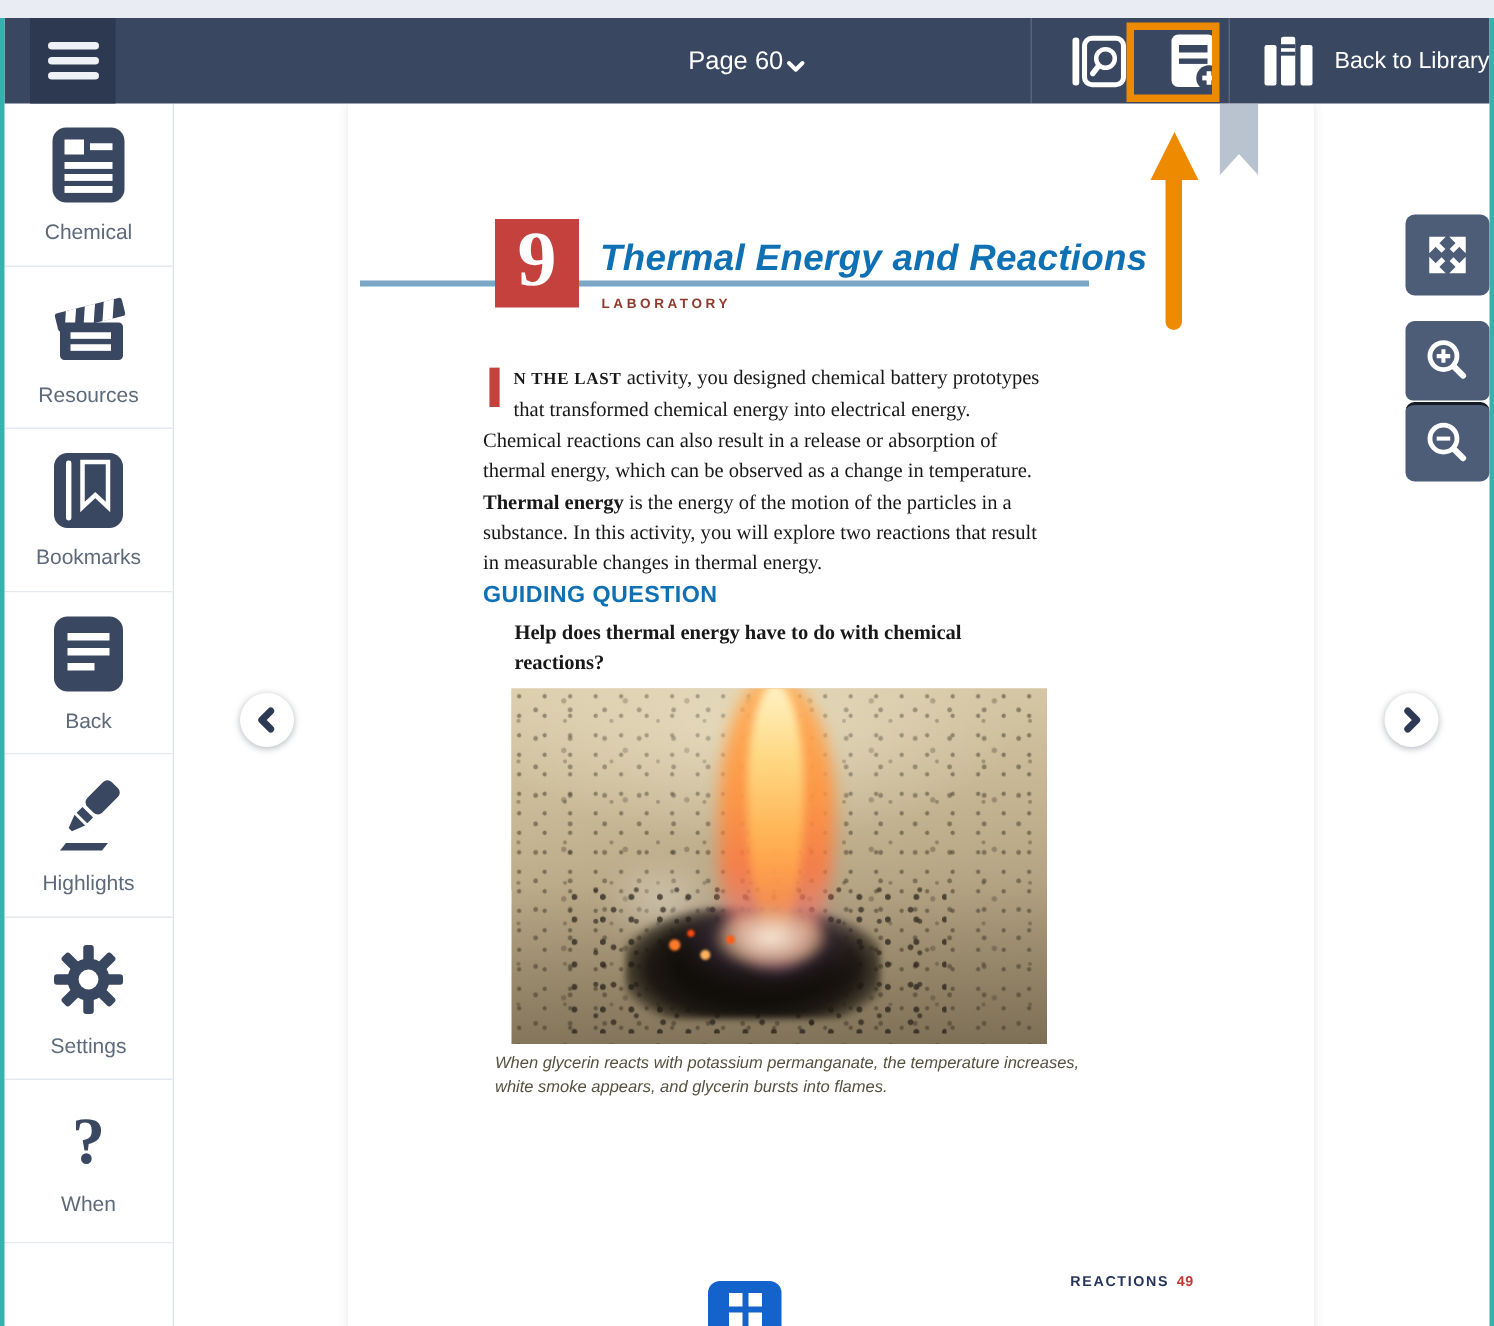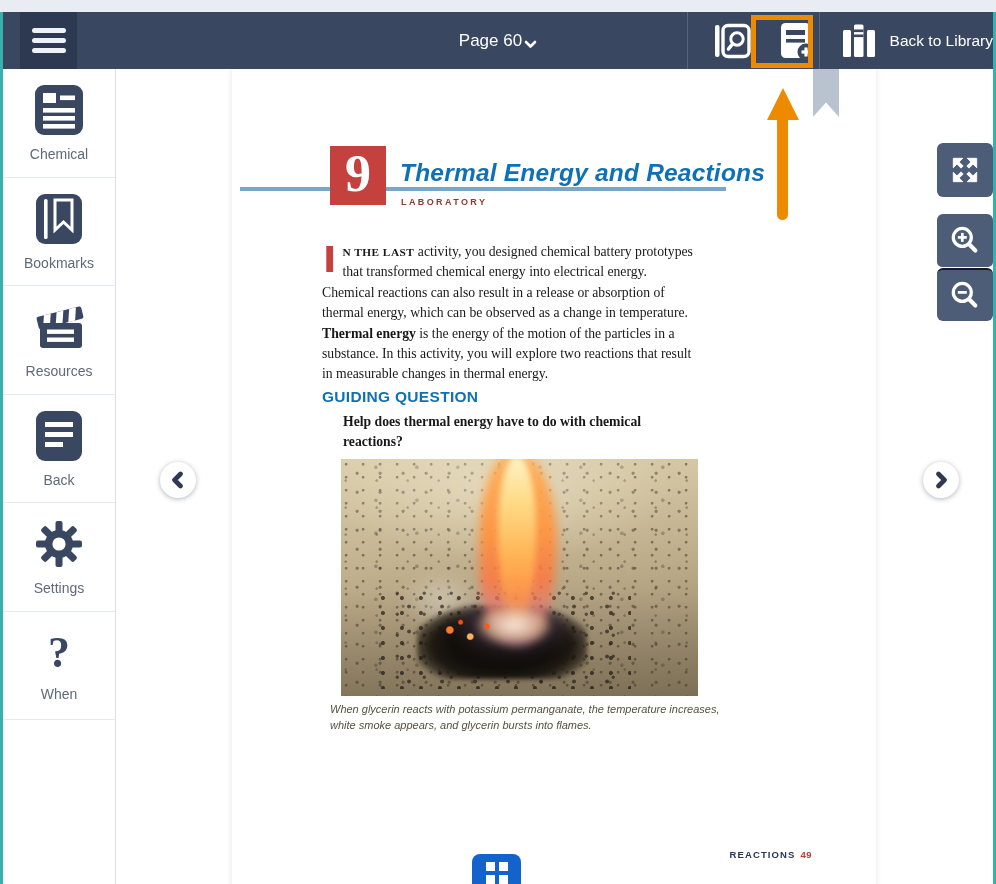--- a/index.html
+++ b/index.html
@@ -106,21 +106,21 @@
   .embers { position:absolute; left:98px; top:156px; width:60px; height:30px;
      background-image:
        radial-gradient(circle at 18% 50%, #ff7a2a 0 3px, transparent 4.5px),
        radial-gradient(circle at 52% 72%, #ffb25e 0 2.6px, transparent 4px),
        radial-gradient(circle at 80% 38%, #ff5a14 0 2.2px, transparent 3.4px),
        radial-gradient(circle at 36% 24%, #ff4a10 0 1.8px, transparent 3px);
      filter:blur(0.6px); }
 
   .fig-caption { position:absolute; left:98px; top:633px; width:396px; font-style:italic; font-size:11px;
                  line-height:15.5px; color:#55503f; }
-  .page-footer { position:absolute; left:420px; top:780px; width:160px; text-align:right; font-size:9.5px; font-weight:bold; }
+  .page-footer { position:absolute; left:404px; top:780px; width:160px; text-align:right; font-size:9.5px; font-weight:bold; }
   .page-footer .rh { color:#26345b; letter-spacing:1.1px; }
   .page-footer .pn { color:#c3392f; margin-left:5px; letter-spacing:0.5px; }
 
   
   .nav-circle { position:absolute; width:36px; height:36px; border-radius:50%; background:#fff; border:none; cursor:pointer; z-index:30;
                 box-shadow:0 1px 5px rgba(30,40,60,0.35); display:flex; align-items:center; justify-content:center; }
   .nav-prev { left:160px; top:450px; }
   .nav-next { left:923px; top:450px; }
 
   .view-btn { position:absolute; left:937px; width:56px; background:#4d5c77; border:none; cursor:pointer; z-index:30;
@@ -194,51 +194,62 @@
     <button class="side-item">
       <svg width="52" height="54" viewBox="0 0 52 54">
         <rect x="2" y="2" width="48" height="50" rx="9" fill="#3a4760"></rect>
         <rect x="10" y="10" width="13" height="10" fill="#fff"></rect>
         <rect x="27" y="12.5" width="15" height="4.6" fill="#fff"></rect>
         <rect x="10" y="25" width="32" height="4.6" fill="#fff"></rect>
         <rect x="10" y="33" width="32" height="4.6" fill="#fff"></rect>
         <rect x="10" y="41" width="32" height="4.6" fill="#fff"></rect>
       </svg>
       <span class="lbl">Chemical</span>
-    </button>
-    <button class="side-item">
-      <svg width="50" height="54" viewBox="0 0 50 54">
-        <rect x="2" y="2" width="46" height="50" rx="9" fill="#3a4760"></rect>
-        <rect x="10" y="7" width="3.6" height="40" rx="1.6" fill="#fff"></rect>
-        <path d="M21 8 h17 v30 l-8.5 -8 l-8.5 8 z" fill="#3a4760" stroke="#fff" stroke-width="3"></path>
-      </svg>
-      <span class="lbl">Bookmarks</span>
     </button>
     <button class="side-item">
       <svg width="58" height="54" viewBox="0 0 58 54">
         <g transform="rotate(-14 28 18)">
           <rect x="7" y="12" width="46" height="12.5" rx="2" fill="#3a4760"></rect>
           <polygon points="15,12 22,12 18,24.5 11,24.5" fill="#fff"></polygon>
           <polygon points="28,12 35,12 31,24.5 24,24.5" fill="#fff"></polygon>
           <polygon points="41,12 48,12 44,24.5 37,24.5" fill="#fff"></polygon>
         </g>
         <rect x="10" y="23" width="42" height="25" rx="3" fill="#3a4760"></rect>
         <rect x="17" y="29.5" width="27" height="4.4" fill="#fff"></rect>
         <rect x="17" y="37.5" width="27" height="4.4" fill="#fff"></rect>
       </svg>
       <span class="lbl">Resources</span>
     </button>
     <button class="side-item">
       <svg width="50" height="54" viewBox="0 0 50 54">
         <rect x="2" y="2" width="46" height="50" rx="9" fill="#3a4760"></rect>
+        <rect x="10" y="7" width="3.6" height="40" rx="1.6" fill="#fff"></rect>
+        <path d="M21 8 h17 v30 l-8.5 -8 l-8.5 8 z" fill="#3a4760" stroke="#fff" stroke-width="3"></path>
+      </svg>
+      <span class="lbl">Bookmarks</span>
+    </button>
+    <button class="side-item">
+      <svg width="50" height="54" viewBox="0 0 50 54">
+        <rect x="2" y="2" width="46" height="50" rx="9" fill="#3a4760"></rect>
         <rect x="11" y="13" width="28" height="5" fill="#fff"></rect>
         <rect x="11" y="23" width="28" height="5" fill="#fff"></rect>
         <rect x="11" y="33" width="18" height="5" fill="#fff"></rect>
       </svg>
       <span class="lbl">Back</span>
+    </button>
+    <button class="side-item">
+      <svg width="56" height="54" viewBox="0 0 56 54">
+        <g transform="rotate(45 30 22)" fill="#3a4760">
+          <rect x="23" y="0" width="14" height="23" rx="4"></rect>
+          <rect x="25" y="25.5" width="10" height="5.5"></rect>
+          <polygon points="25,33 35,33 31.5,42 28.5,42"></polygon>
+        </g>
+        <polygon points="13,45 41,45 37,50 9,50" fill="#3a4760"></polygon>
+      </svg>
+      <span class="lbl">Highlights</span>
     </button>
     <button class="side-item">
       <svg width="54" height="54" viewBox="0 0 54 54">
         <g fill="#3a4760">
           <circle cx="27" cy="27" r="14"></circle>
           <rect x="23.5" y="4" width="7" height="13" rx="2"></rect>
           <rect x="23.5" y="4" width="7" height="13" rx="2" transform="rotate(45 27 27)"></rect>
           <rect x="23.5" y="4" width="7" height="13" rx="2" transform="rotate(90 27 27)"></rect>
           <rect x="23.5" y="4" width="7" height="13" rx="2" transform="rotate(135 27 27)"></rect>
           <rect x="23.5" y="4" width="7" height="13" rx="2" transform="rotate(180 27 27)"></rect>

